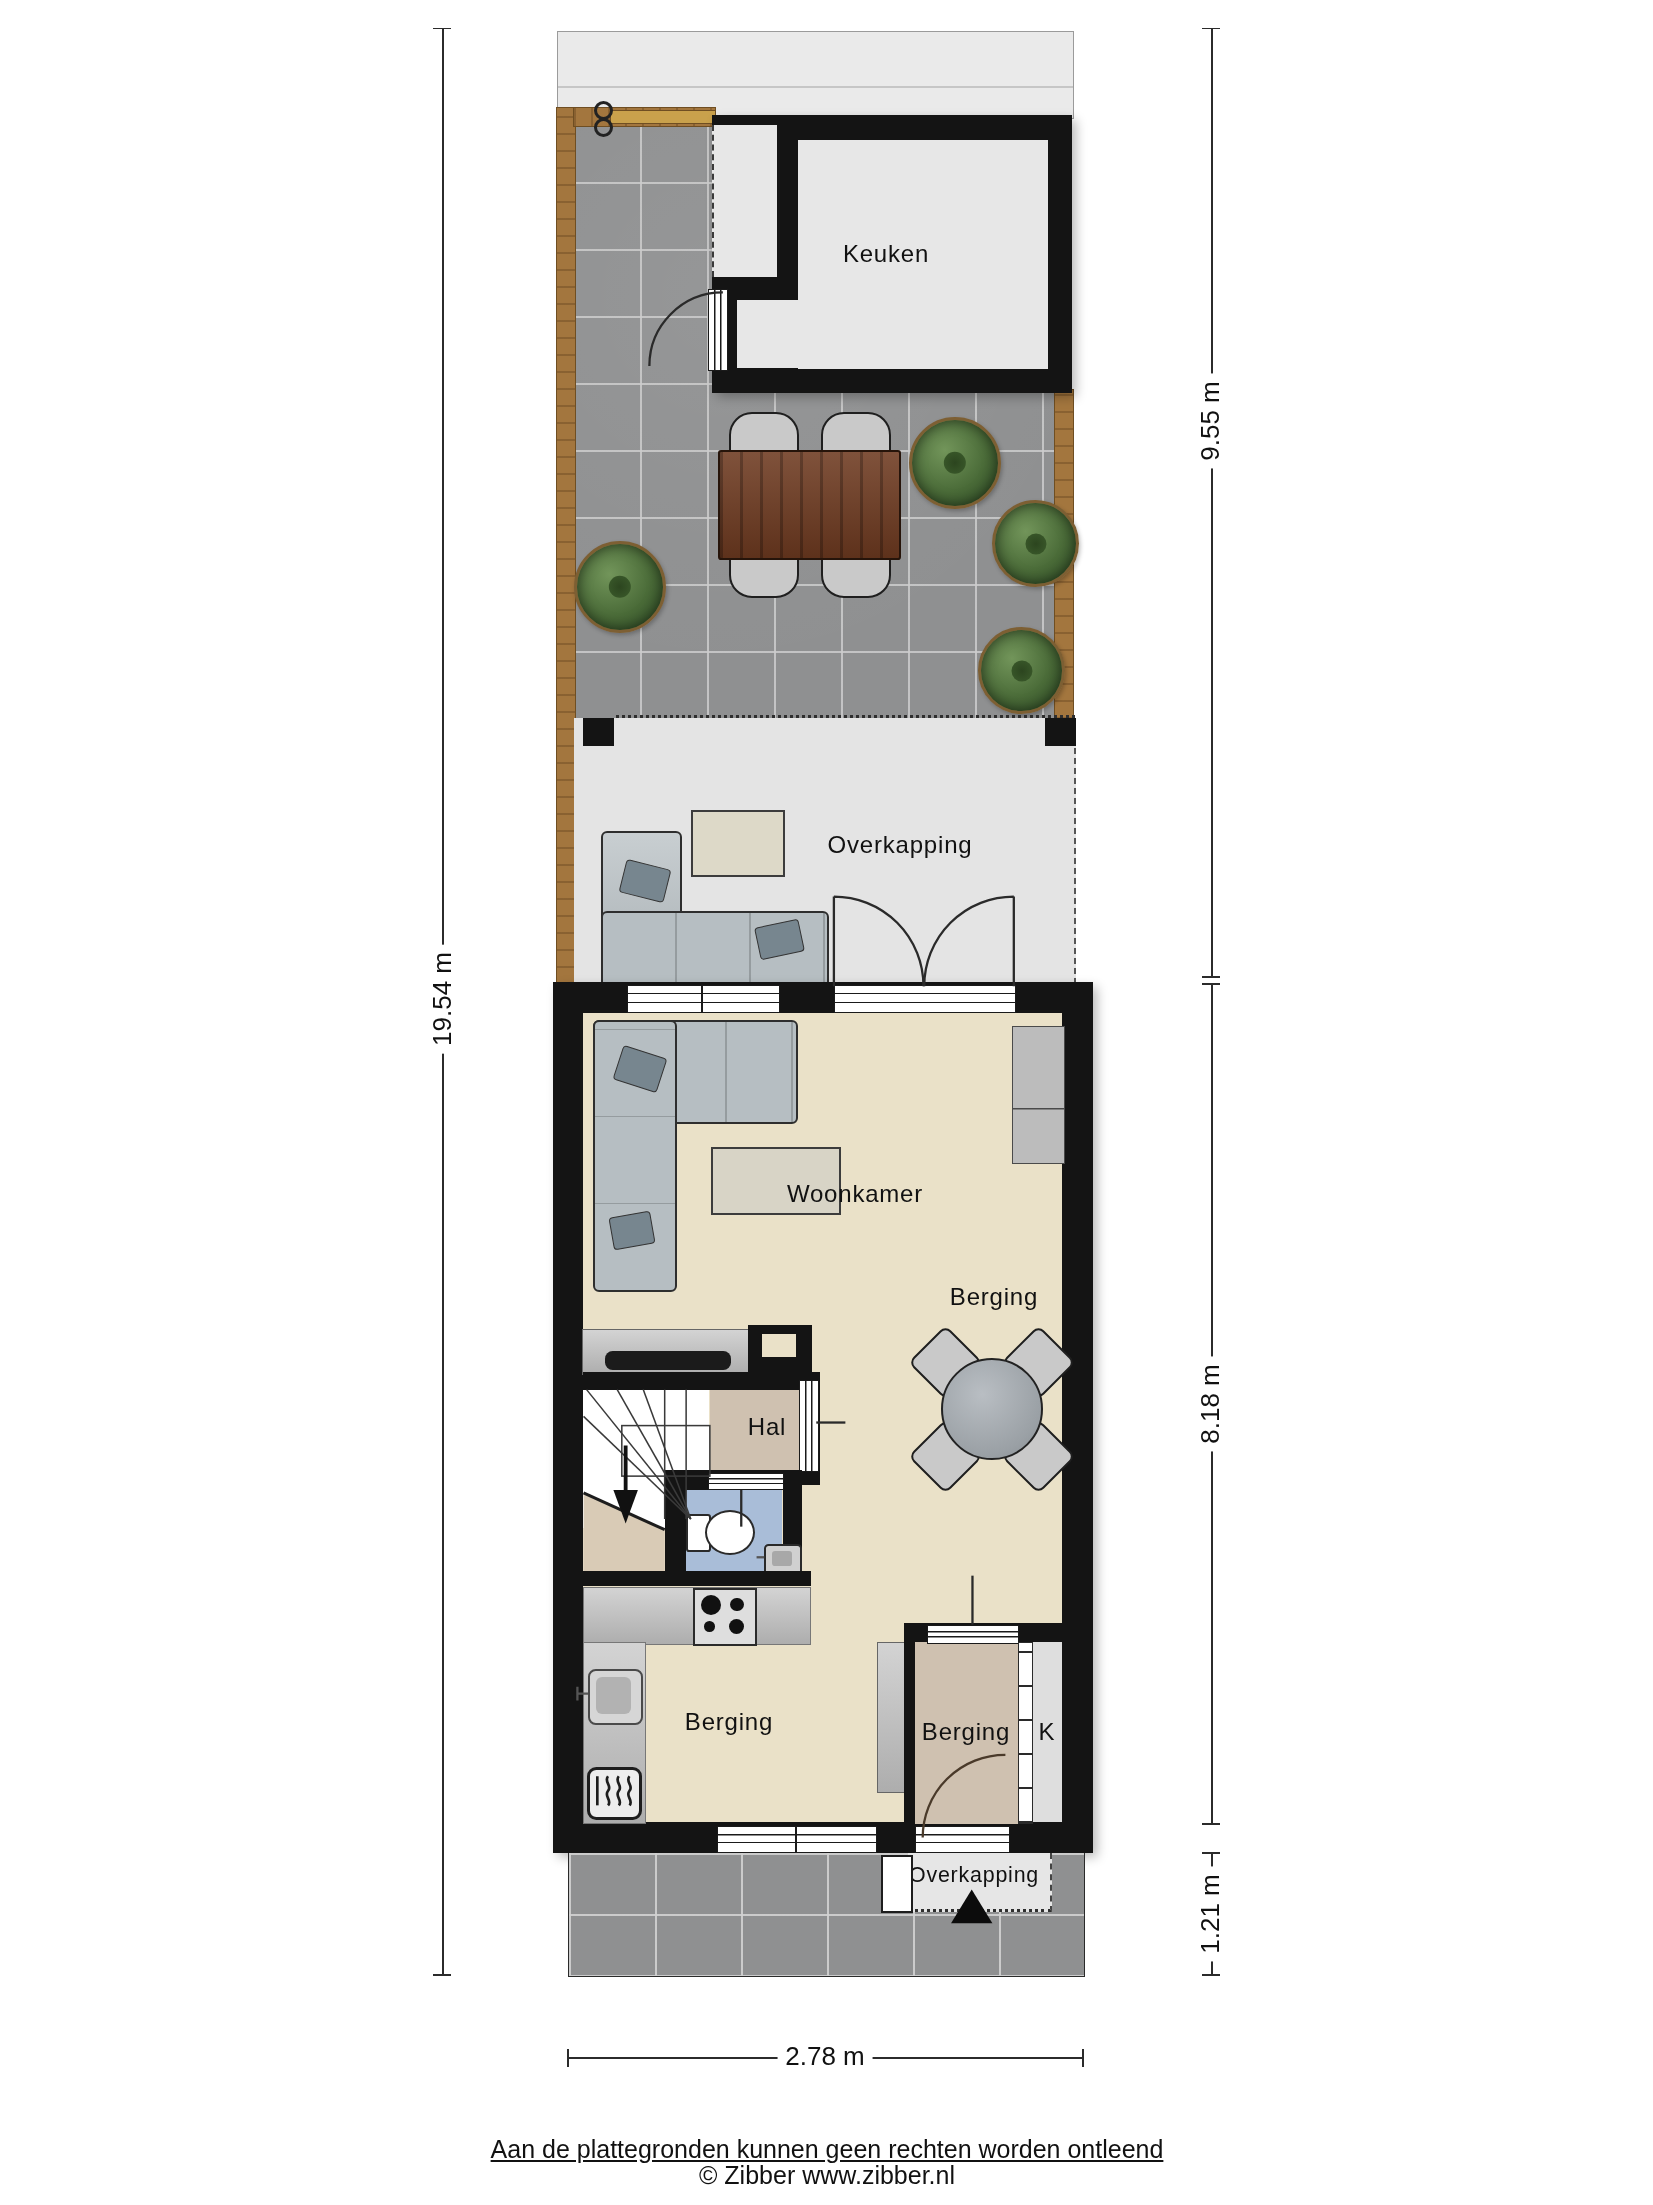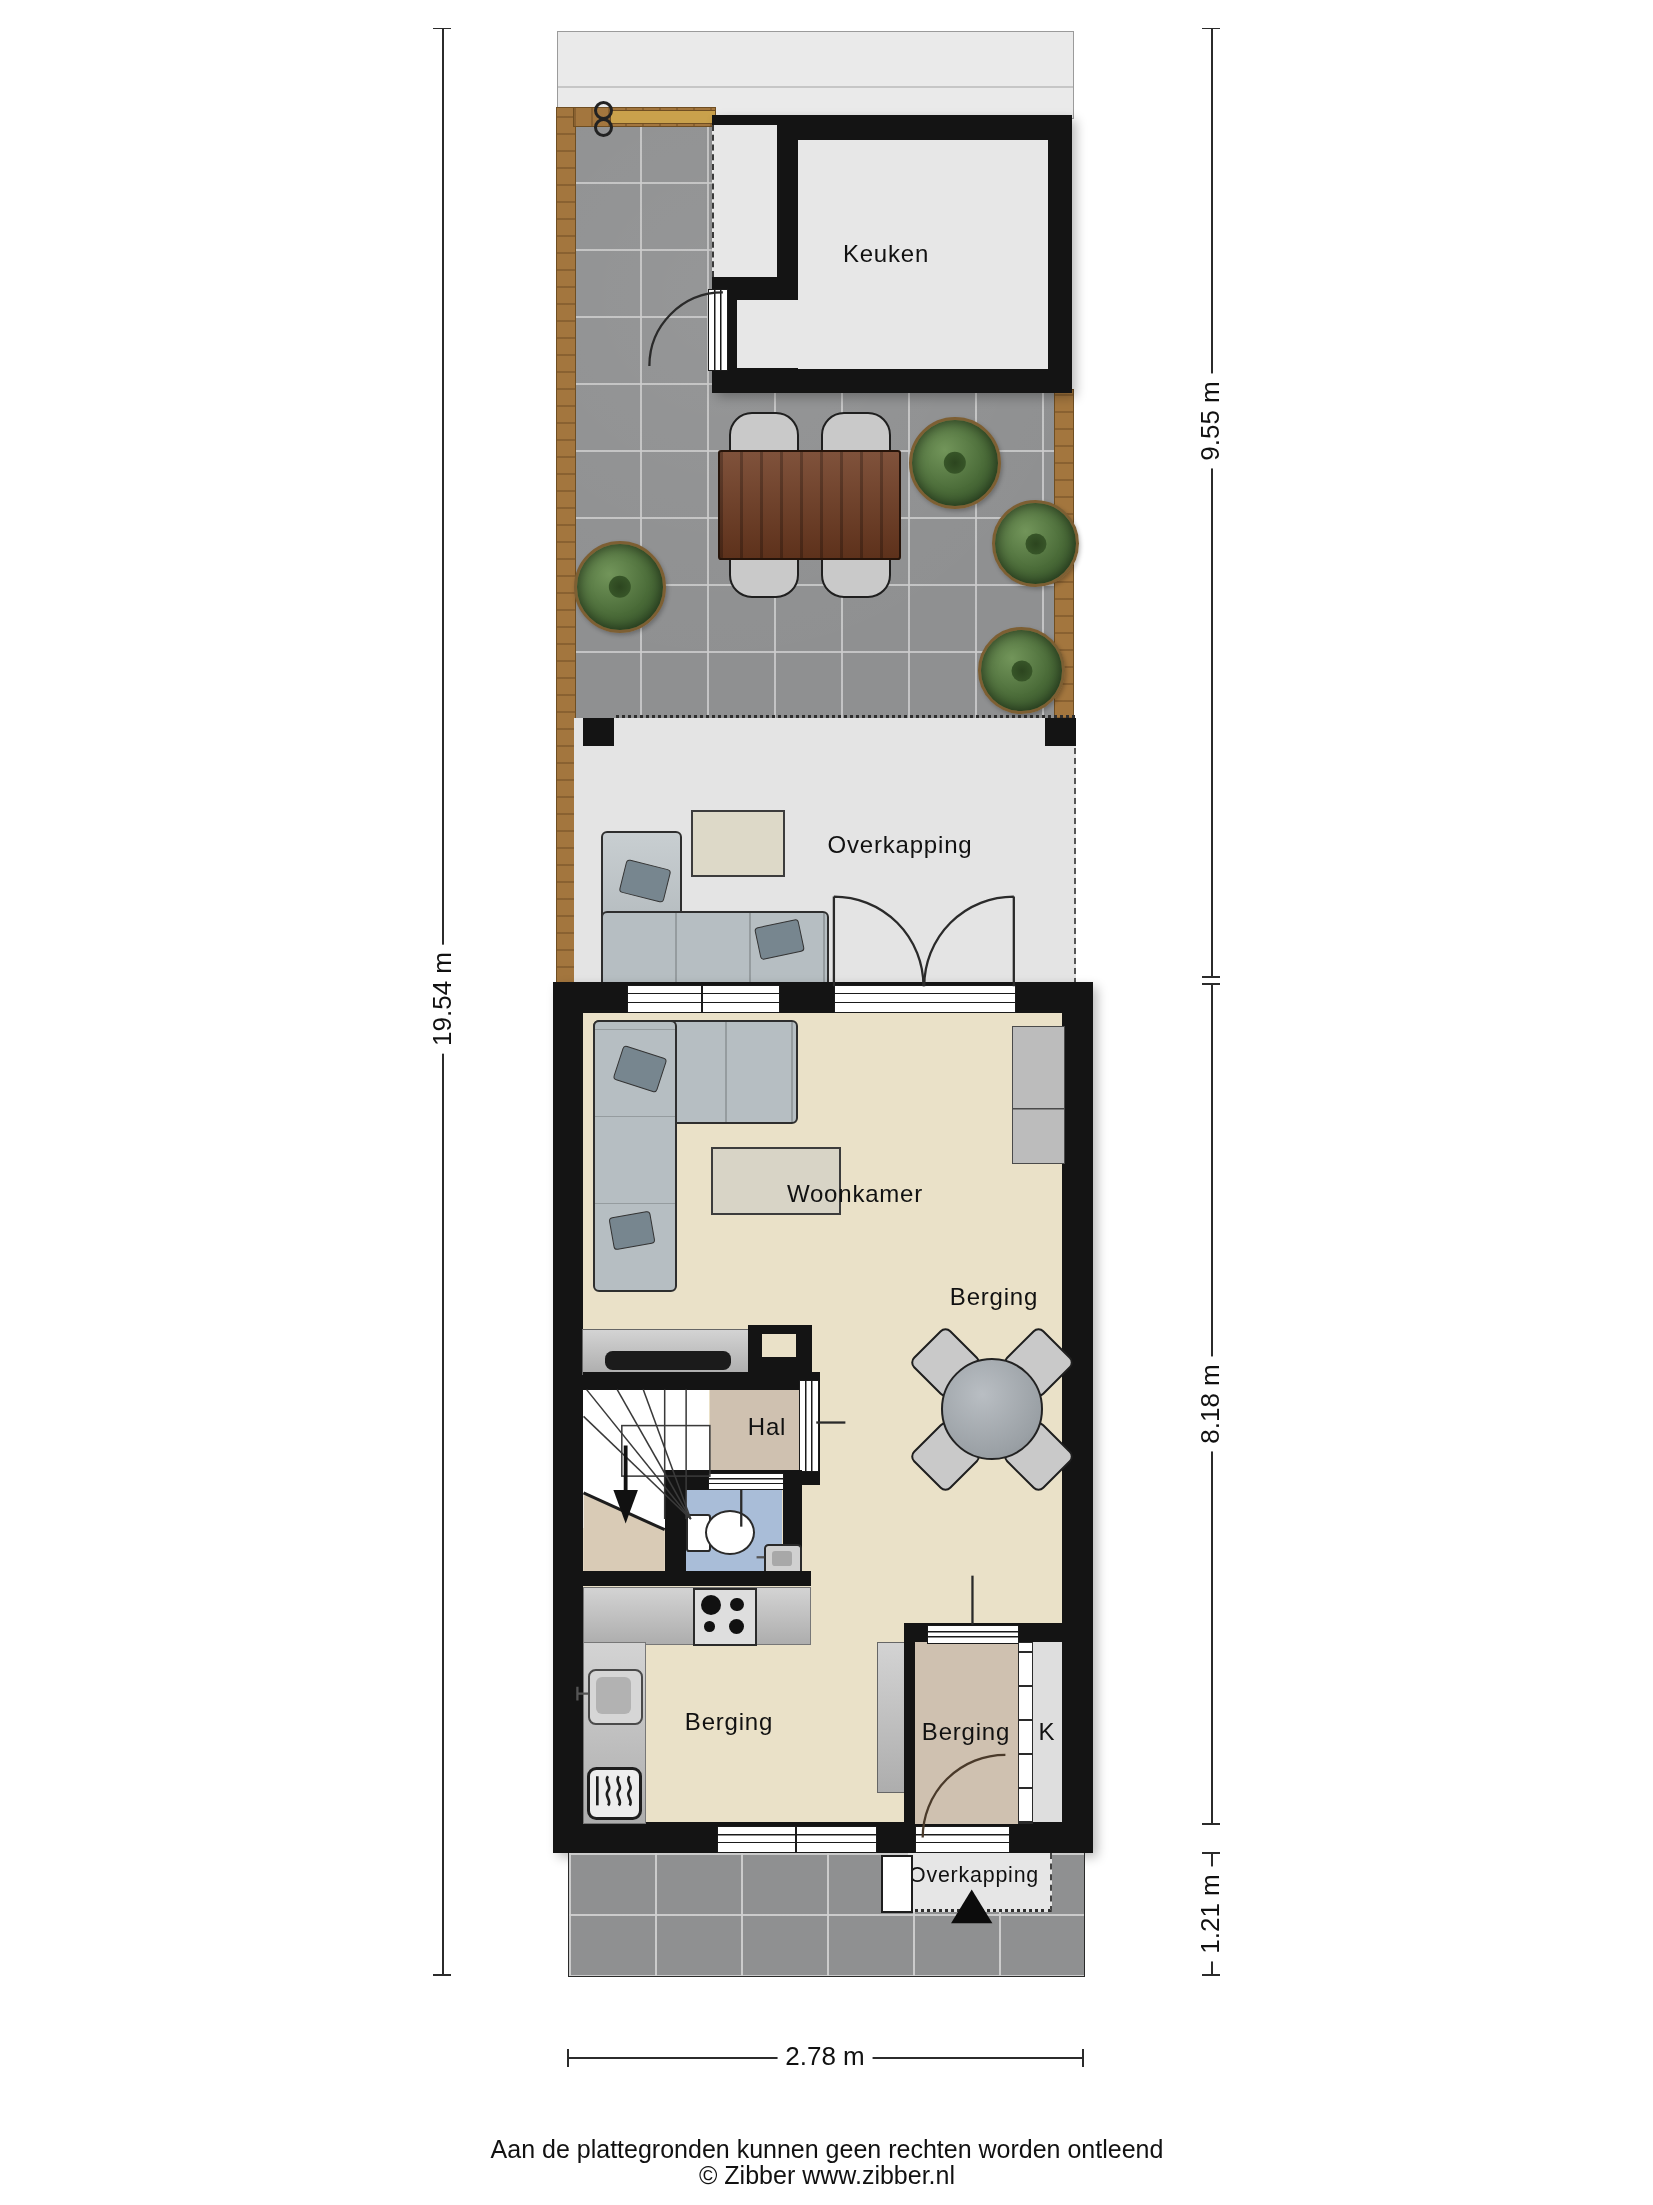--- a/index.html
+++ b/index.html
@@ -237,17 +237,17 @@
   <div class="dimline" style="left:1211px;top:1853px;width:1.5px;height:123px;"></div>
   <div class="tick" style="left:1202px;top:1852px;width:18.4px;height:1.5px;"></div>
   <div class="tick" style="left:1202px;top:1974px;width:18.4px;height:1.5px;"></div>
   <div class="dim" style="left:1211px;top:1914px;">1.21 m</div>
 
   <div class="dimline" style="left:568px;top:2057px;width:515px;height:1.5px;"></div>
   <div class="tick" style="left:567px;top:2049px;width:1.5px;height:18.4px;"></div>
   <div class="tick" style="left:1082px;top:2049px;width:1.5px;height:18.4px;"></div>
   <div class="dim horiz" style="left:825px;top:2057px;">2.78 m</div>
 
-  <div class="footer" style="top:2135px;">Aan de plattegronden kunnen geen rechten worden ontleend</div>
+  <div class="footer" style="top:2135px;text-decoration:underline;">Aan de plattegronden kunnen geen rechten worden ontleend</div>
   <div class="footer" style="top:2161px;">© Zibber www.zibber.nl</div>
 
 </div>
 
 
 </body></html>

